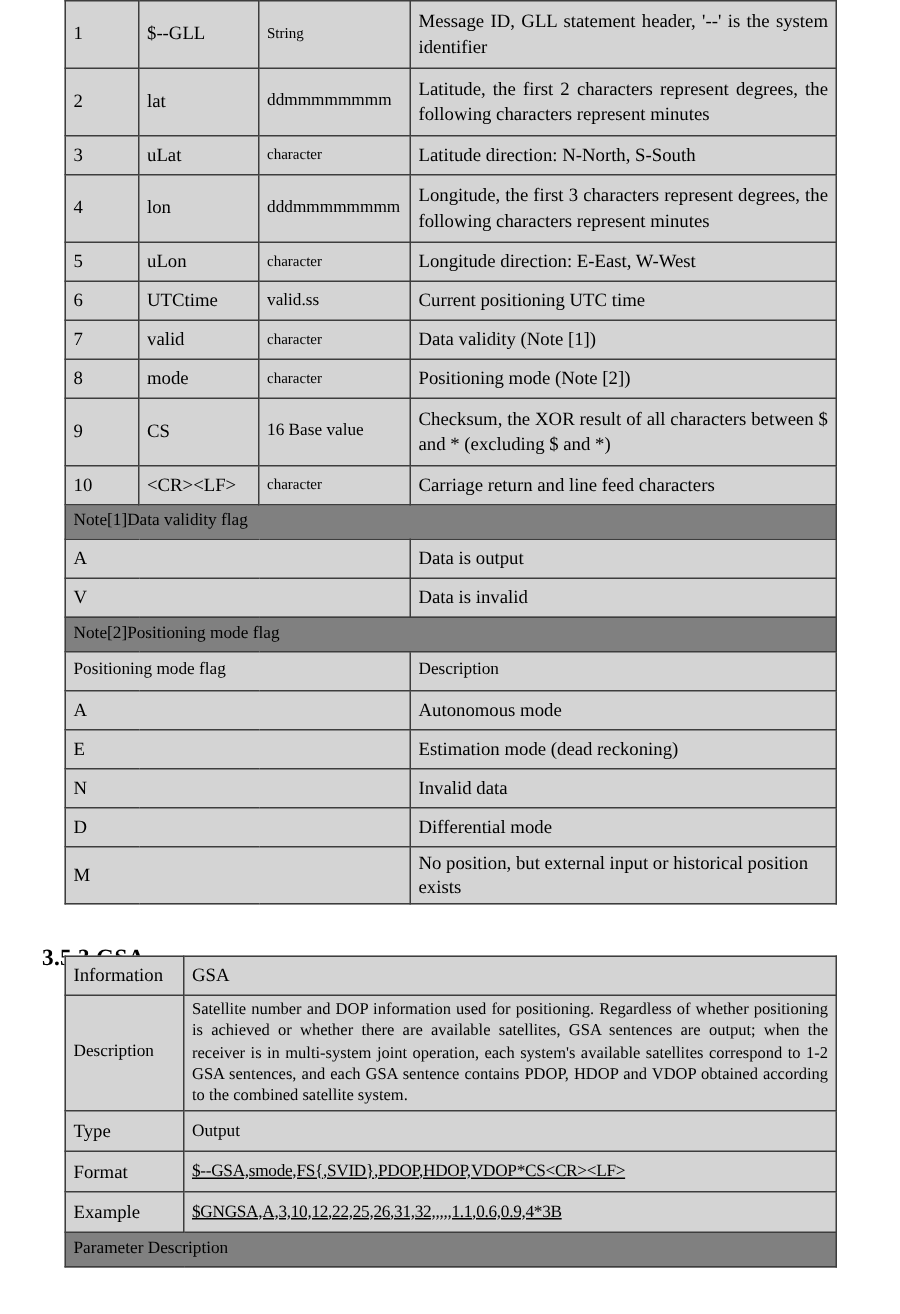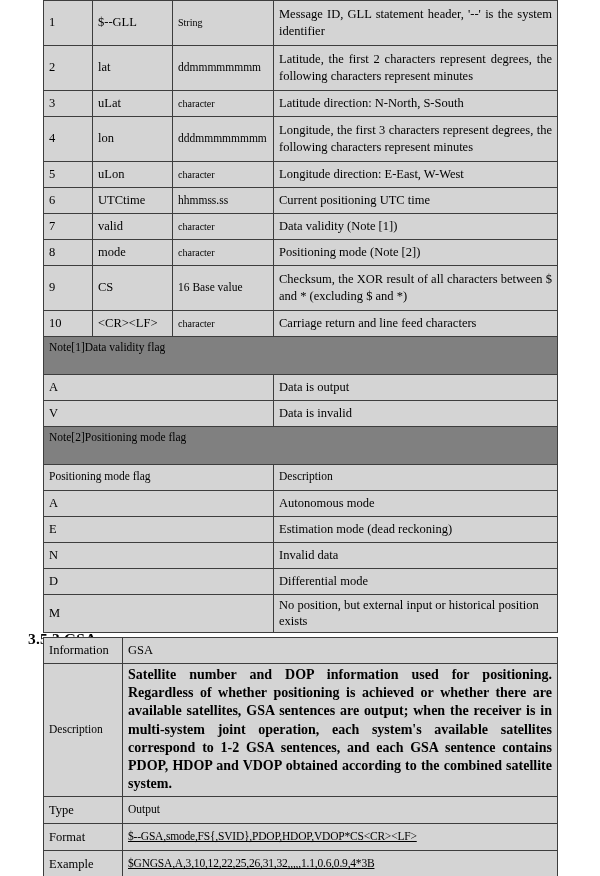--- a/index.html
+++ b/index.html
@@ -30,21 +30,21 @@
     padding: 2px 5px 3px 5px;
     font-family: "Liberation Serif", "DejaVu Serif", serif;
     line-height: 1.30;
   }
 
   
   .band td {
     background: #808080;
     font-size: 11.5px;
     padding-top: 3px;
-    padding-bottom: 19px;
+    padding-bottom: 4px;
   }
 
   
   .t-num      { font-size: 12.5px; }
   .t-field    { font-size: 12.5px; }
   .t-type-sm  { font-size: 10px; }
   .t-type-md  { font-size: 11.5px; }
   .t-desc     { font-size: 12.5px; }
   .t-desc-just{ font-size: 12.5px; text-align: justify; text-align-last: left; margin-top: 32px; }
 
@@ -71,27 +71,26 @@
   #gsa-table {
     position: absolute;
     left: 43px;
     top: 637px;
     width: 514px;
   }
   .g-label { font-size: 12.5px; }
   .g-val   { font-size: 11.5px; }
   .g-val-big { font-size: 12.5px; }
   .g-desc {
-    font-size: 14px;
+    font-size: 11px;
     text-align: justify;
     text-align-last: left;
     line-height: 1.85;
     padding-top: 5px;
     padding-bottom: 5px;
-    font-weight: bold;
   }
   .mono-ish { font-size: 11.5px; letter-spacing: -0.2px; text-decoration: underline; }
 </style>
 </head>
 <body>
 
 <table id="gll-table" class="doc-table">
   <colgroup>
     <col style="width:49px">
     <col style="width:80px">
@@ -125,21 +124,21 @@
     </tr>
     <tr>
       <td class="t-num">5</td>
       <td class="t-field">uLon</td>
       <td class="t-type-sm">character</td>
       <td class="t-desc" style="height:20px">Longitude direction: E-East, W-West</td>
     </tr>
     <tr>
       <td class="t-num">6</td>
       <td class="t-field">UTCtime</td>
-      <td class="t-type-md">hhmmss.ss</td>
+      <td class="t-type-md">valid.ss</td>
       <td class="t-desc" style="height:20px">Current positioning UTC time</td>
     </tr>
     <tr>
       <td class="t-num">7</td>
       <td class="t-field">valid</td>
       <td class="t-type-sm">character</td>
       <td class="t-desc" style="height:20px">Data validity (Note [1])</td>
     </tr>
     <tr>
       <td class="t-num">8</td>

